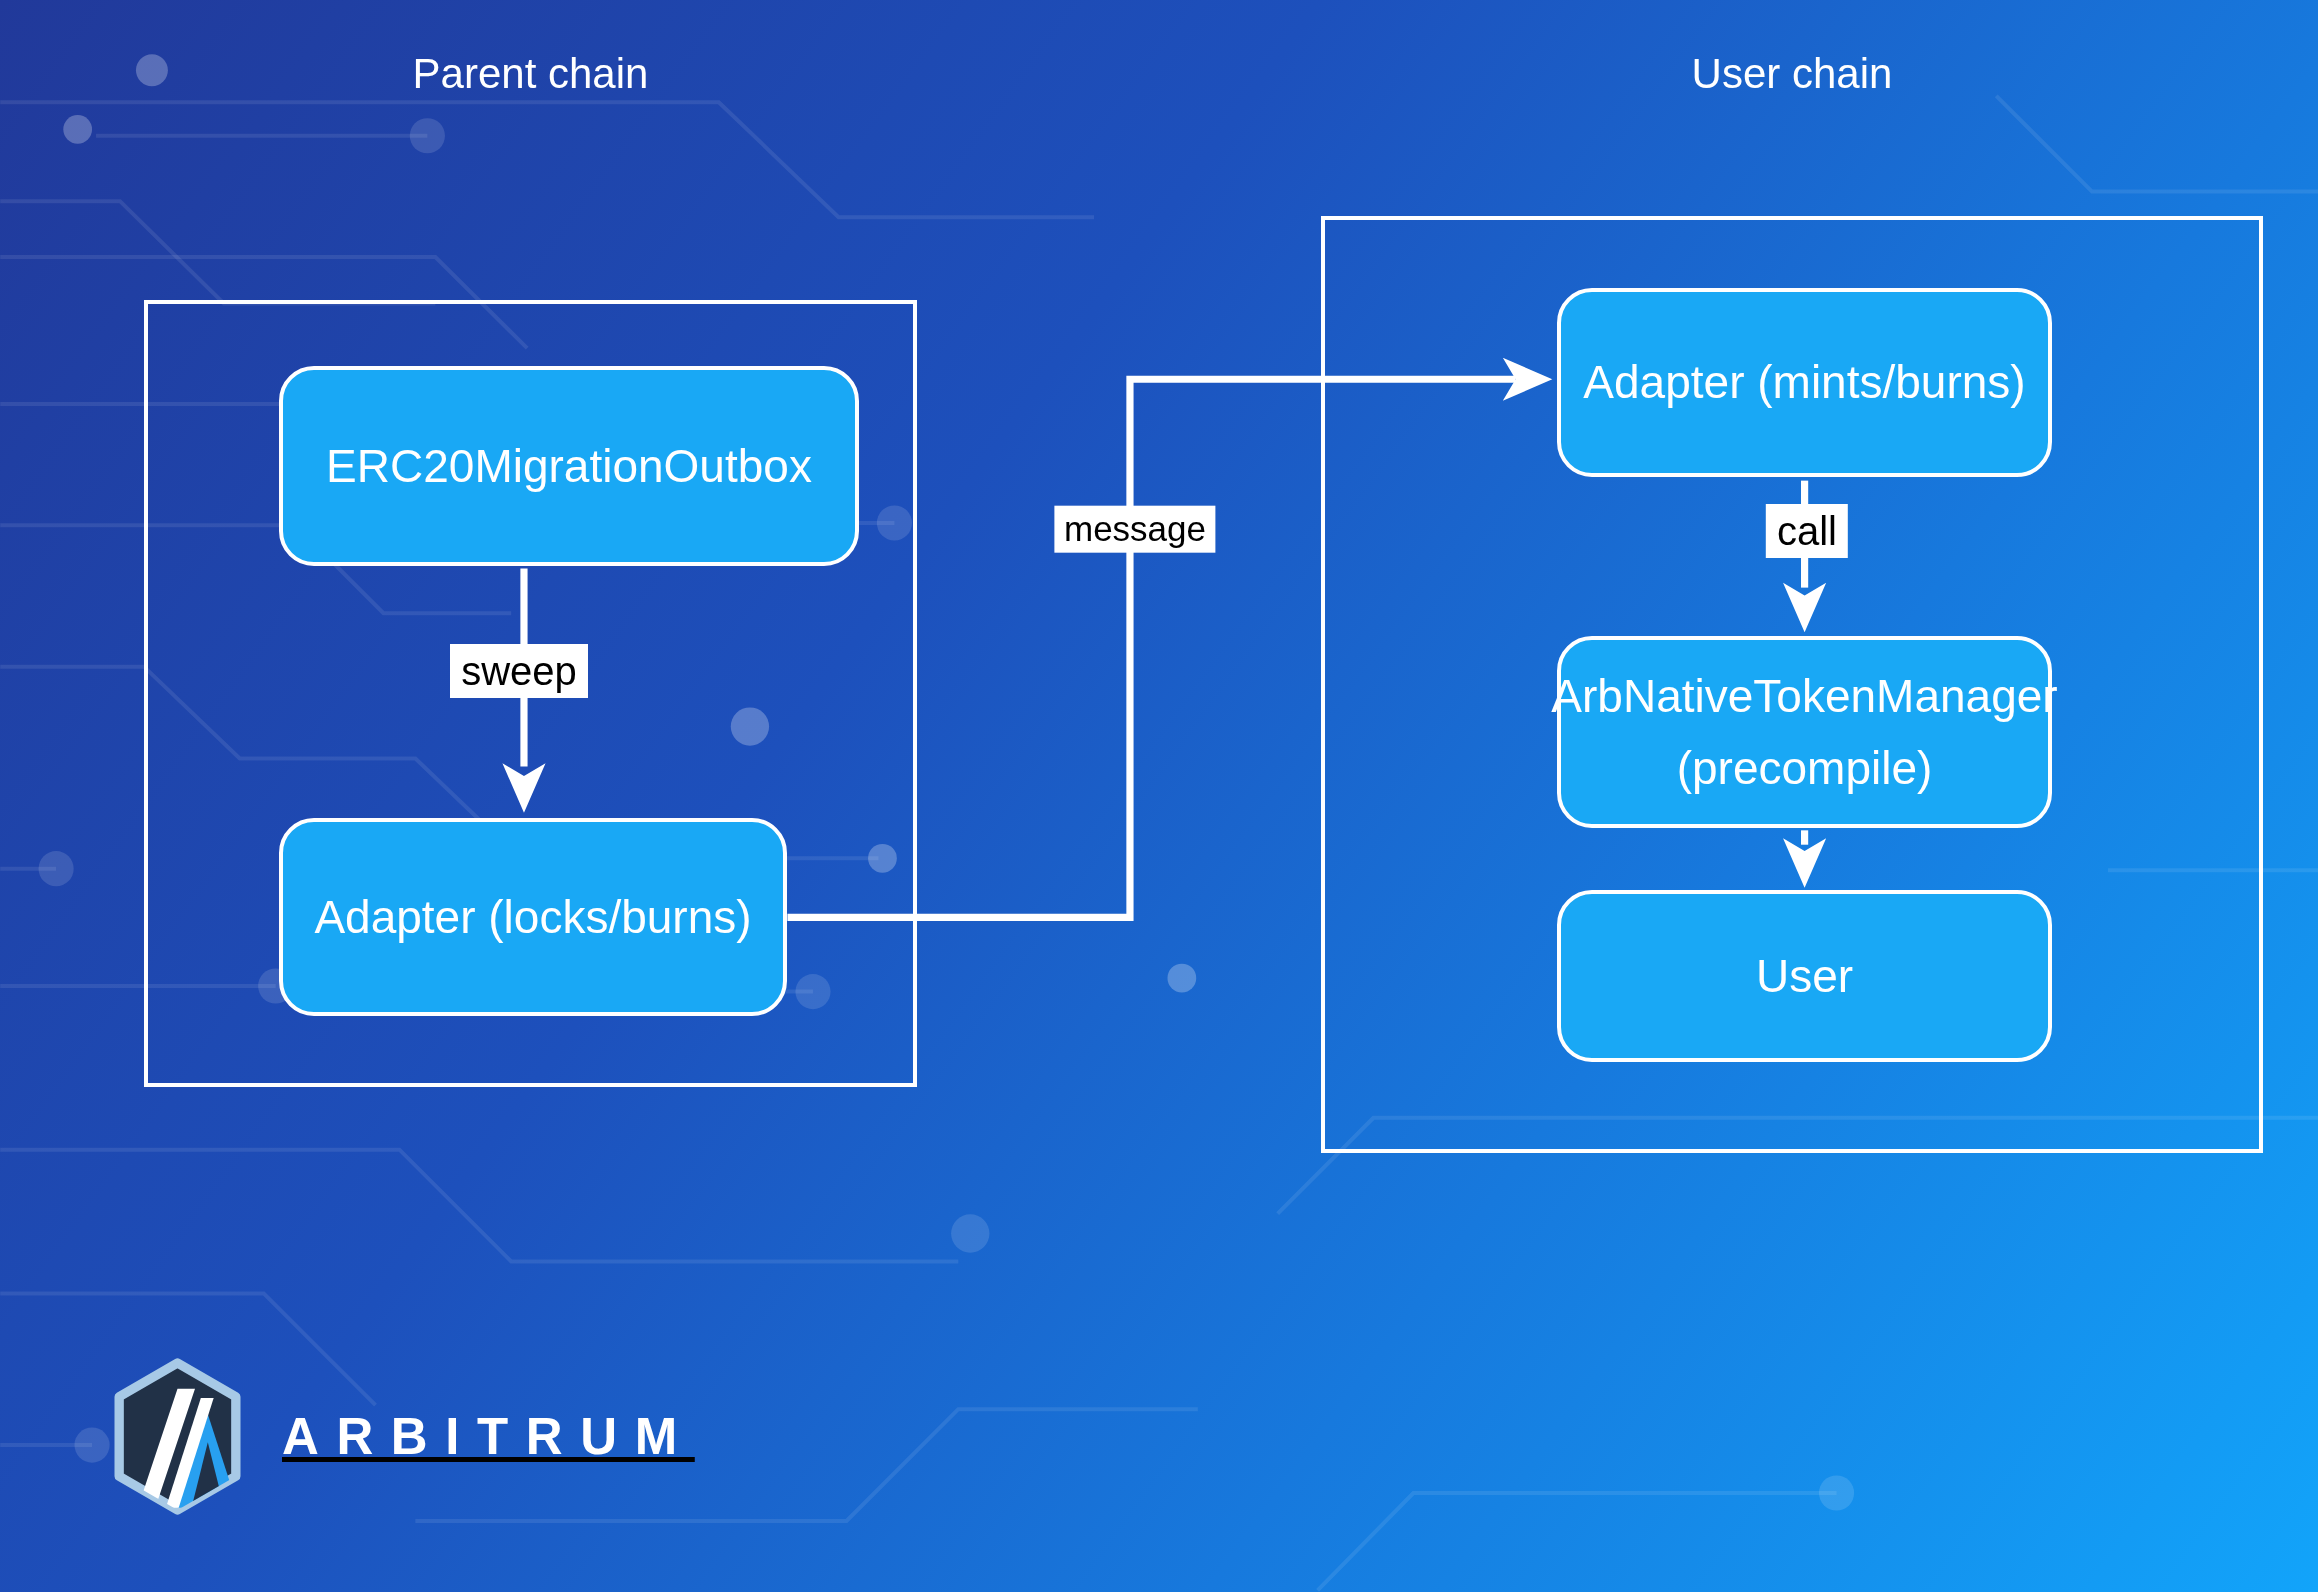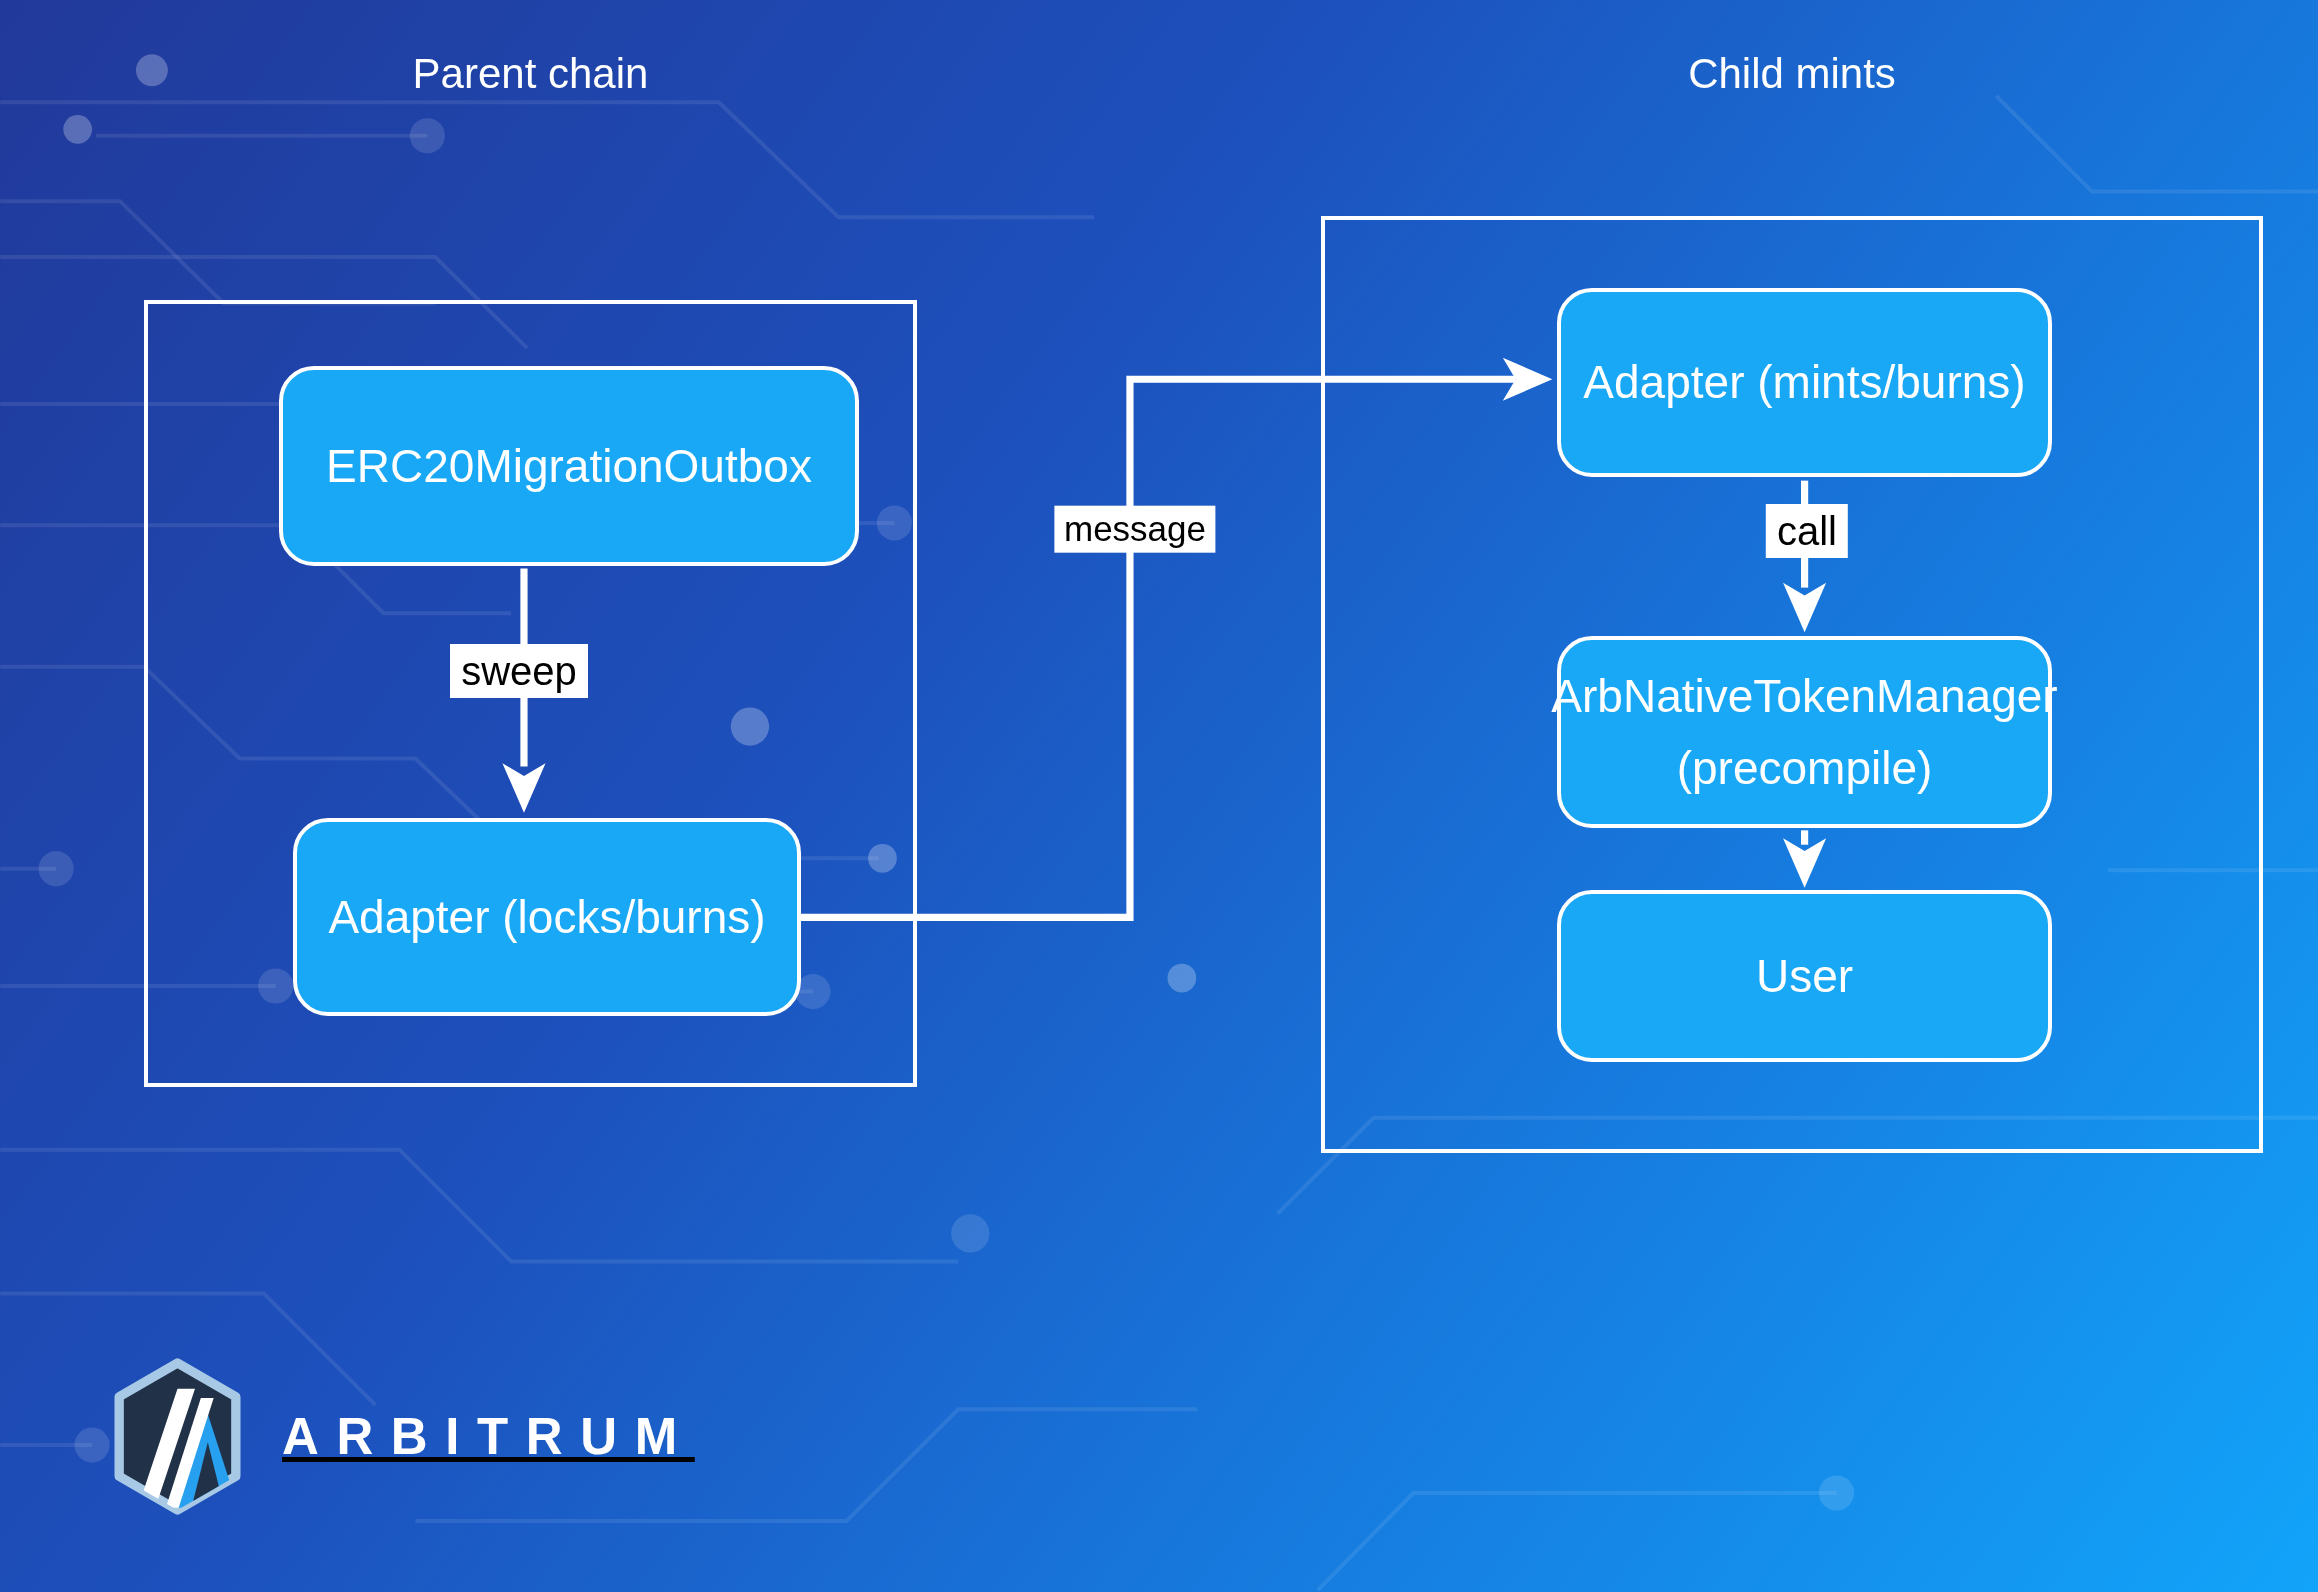--- a/index.html
+++ b/index.html
@@ -54,21 +54,21 @@
     border:4px solid var(--node-border);
     border-radius:35px;
     box-sizing:border-box;
     display:flex;flex-direction:column;
     align-items:center;justify-content:center;
     color:var(--node-text);
     font-size:46px;line-height:1.15;
     text-align:right;white-space:nowrap;
   }
   .node.erc20{left:279px;top:366px;width:580px;height:200px;}
-  .node.locks{left:279px;top:818px;width:508px;height:198px;margin-left:14px;}
+  .node.locks{left:279px;top:818px;width:508px;height:198px;}
   .node.mints{left:1557px;top:288px;width:495px;height:189px;}
   .node.manager{left:1557px;top:636px;width:495px;height:192px;gap:19px;}
   .node.user{left:1557px;top:890px;width:495px;height:172px;}
   .edge-label{
     position:absolute;
     transform:translate(-50%,-50%);
     background:var(--edge-label-bg);
     color:var(--edge-label-text);
     padding:4px 11.2px;
     font-size:40px;line-height:1.15;
@@ -141,21 +141,21 @@
       <circle class="circuit-dot bright" cx="1105" cy="1075" r="18"></circle>
       <circle class="circuit-dot bright" cx="758" cy="1235" r="16"></circle>
       <circle class="circuit-dot bright" cx="1480" cy="1225" r="18"></circle>
     </g>
   </svg>
 
   <div class="chain-container parent"></div>
   <div class="chain-container child"></div>
 
   <div class="chain-title parent">Parent chain</div>
-  <div class="chain-title child">Child mints</div>
+  <div class="chain-title child">User chain</div>
 
   <svg class="layer" viewBox="0 0 2904 1994" aria-hidden="true">
     <g>
       <path class="arrow-line" d="M656,712 L656,960"></path>
       <polygon class="arrow-head" points="656,1018 629,956 656,972 683,956"></polygon>
     </g>
     <g>
       <path class="arrow-line" d="M986,1149 L1415,1149 L1415,475 L1898,475"></path>
       <polygon class="arrow-head" points="1944,475 1882,448 1898,475 1882,502"></polygon>
     </g>

